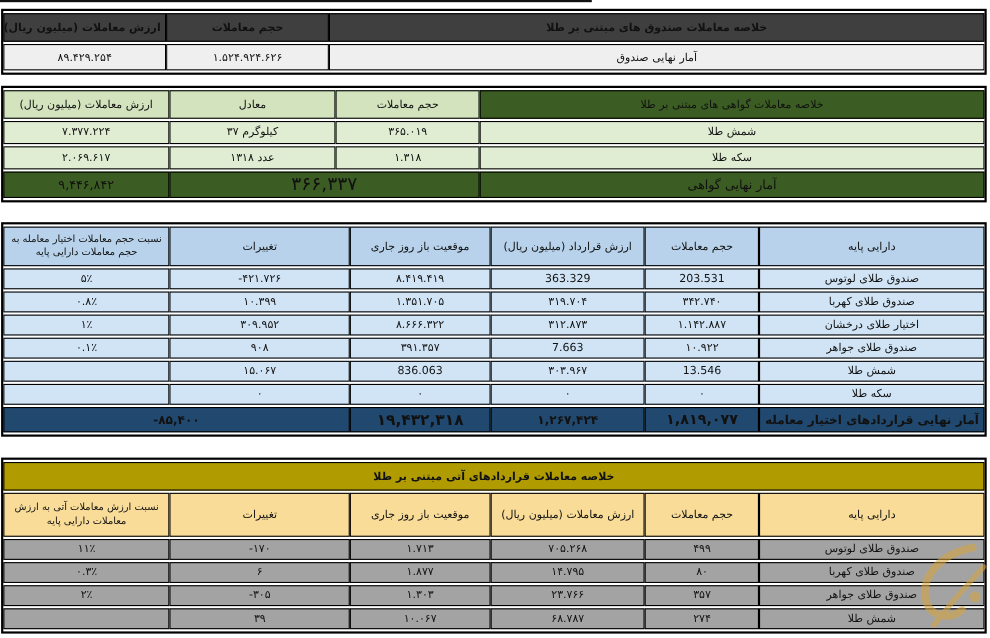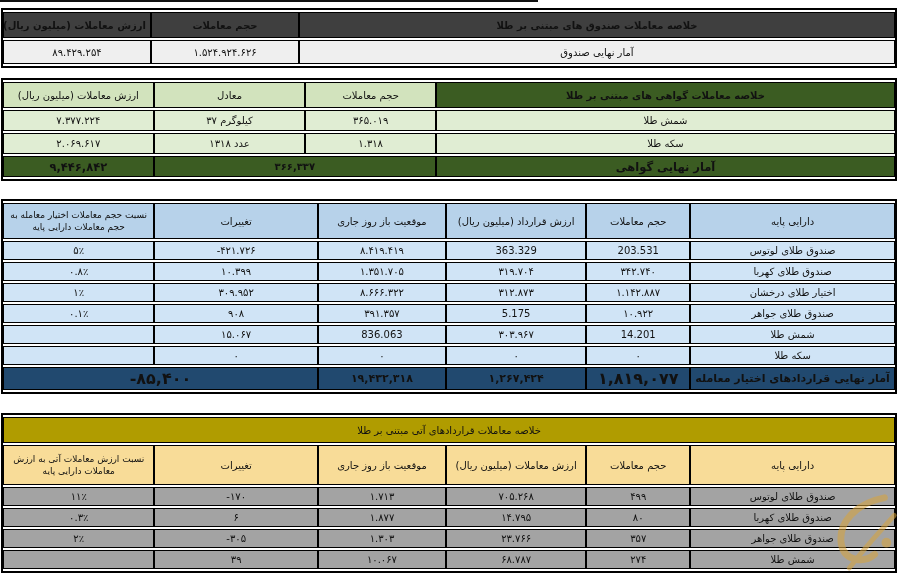--- a/index.html
+++ b/index.html
@@ -9,31 +9,31 @@
        table-layout:fixed;width:896px;direction:rtl;margin:0 1px;}
   .tbl td{border:1px solid #000;font-size:10px;color:#111;text-align:center;vertical-align:middle;
           padding:1px 4px;overflow:hidden;white-space:nowrap;}
   .num{direction:ltr;unicode-bidi:embed;}
   .wrap{white-space:normal !important;line-height:1.35;}
   
   .t1-dark{background:#3f3f3f;color:#ffffff;font-weight:bold;}
   .t1-title{font-size:12.5px;}
   .t1-row{background:#efefef;}
   
-  .t2-dark{background:#3b5c22;color:#ffffff;font-weight:bold;}
+  .t2-dark{background:#3b5c22;color:#ffffff;font-weight:normal;}
   .t2-title{font-size:12.5px;}
   .t2-colhead{background:#d2e3bd;}
   .t2-row{background:#e0edd3;}
   
   .t3-dark{background:#21496f;color:#ffffff;font-weight:bold;}
   .t3-title{font-size:12.5px;}
   .t3-colhead{background:#b7d2ea;font-size:9.5px;}
   .t3-row{background:#d0e4f6;}
   
-  .t4-dark{background:#b09c00;color:#ffffff;font-weight:normal;}
+  .t4-dark{background:#b09c00;color:#ffffff;font-weight:bold;}
   .t4-title{font-size:12.5px;}
   .t4-colhead{background:#f8dc98;font-size:9.5px;}
   .t4-row{background:#a3a3a3;}
   .h22{height:22px;} .h20{height:20px;margin-top:48px;} .h17{height:17px;margin-top:12px;} .h15{height:15px;}
   .h32{height:32px;} .h36{height:36px;} .h19{height:19px;}
   .alignR{text-align:right;padding-right:8px;}
   .gap10{height:10px;} .gap19{height:19px;} .gap18{height:18px;}
   .mt8{margin-top:8px;}
   .watermark{position:absolute;left:816px;top:486px;width:88px;height:88px;opacity:.55;pointer-events:none;}
 </style>
@@ -85,21 +85,21 @@
     <td class="t2-row num h17">۷.۳۷۷.۲۲۴</td>
   </tr>
   <tr>
     <td class="t2-row h17">سکه طلا</td>
     <td class="t2-row num h17">۱.۳۱۸</td>
     <td class="t2-row num h17">۱۳۱۸ عدد</td>
     <td class="t2-row num h17">۲.۰۶۹.۶۱۷</td>
   </tr>
   <tr>
     <td class="t2-dark h17" style="font-size:11.5px">آمار نهایی گواهی</td>
-    <td class="t2-dark num h17" style="font-size:10px" colspan="2">۳۶۶,۳۳۷</td>
+    <td class="t2-dark num h17" style="font-size:17px" colspan="2">۳۶۶,۳۳۷</td>
     <td class="t2-dark num h17" style="font-size:11.5px">۹,۴۴۶,۸۴۲</td>
   </tr>
 </tbody>
   </table>
 
 <div class="gap18"></div>
 
 <table class="tbl">
   <colgroup>
     <col style="width:203px">
@@ -138,47 +138,47 @@
     <td class="t3-row alignR h15">اختیار طلای درخشان</td>
     <td class="t3-row num h15">۱.۱۴۲.۸۸۷</td>
     <td class="t3-row num h15">۳۱۲.۸۷۳</td>
     <td class="t3-row num h15">۸.۶۶۶.۳۲۲</td>
     <td class="t3-row num h15">۳۰۹.۹۵۲</td>
     <td class="t3-row num h15">۱٪</td>
   </tr>
   <tr>
     <td class="t3-row alignR h15">صندوق طلای جواهر</td>
     <td class="t3-row num h15">۱۰.۹۲۲</td>
-    <td class="t3-row num h15">5.175</td>
+    <td class="t3-row num h15">7.663</td>
     <td class="t3-row num h15">۳۹۱.۳۵۷</td>
     <td class="t3-row num h15">۹۰۸</td>
     <td class="t3-row num h15">۰.۱٪</td>
   </tr>
   <tr>
     <td class="t3-row alignR h15">شمش طلا</td>
-    <td class="t3-row num h15">14.201</td>
+    <td class="t3-row num h15">13.546</td>
     <td class="t3-row num h15">۳۰۳.۹۶۷</td>
     <td class="t3-row num h15">836.063</td>
     <td class="t3-row num h15">۱۵.۰۶۷</td>
     <td class="t3-row num h15"></td>
   </tr>
   <tr>
     <td class="t3-row alignR h15">سکه طلا</td>
     <td class="t3-row num h15">۰</td>
     <td class="t3-row num h15">۰</td>
     <td class="t3-row num h15">۰</td>
     <td class="t3-row num h15">۰</td>
     <td class="t3-row num h15"></td>
   </tr>
   <tr>
     <td class="t3-dark alignR h19" style="font-size:11px">آمار نهایی قراردادهای اختیار معامله</td>
-    <td class="t3-dark num h19" style="font-size:16px">۱,۸۱۹,۰۷۷</td>
+    <td class="t3-dark num h19" style="font-size:13px">۱,۸۱۹,۰۷۷</td>
     <td class="t3-dark num h19" style="font-size:11px">۱,۲۶۷,۴۲۴</td>
-    <td class="t3-dark num h19" style="font-size:11px">۱۹,۴۳۲,۳۱۸</td>
-    <td class="t3-dark num h19" style="font-size:16px" colspan="2">-۸۵,۴۰۰</td>
+    <td class="t3-dark num h19" style="font-size:14px">۱۹,۴۳۲,۳۱۸</td>
+    <td class="t3-dark num h19" style="font-size:11px" colspan="2">-۸۵,۴۰۰</td>
   </tr>
 </tbody>
   </table>
 
 <div class="gap19"></div>
 
 <table class="tbl">
   <colgroup>
     <col style="width:203px">
       <col style="width:103px">

